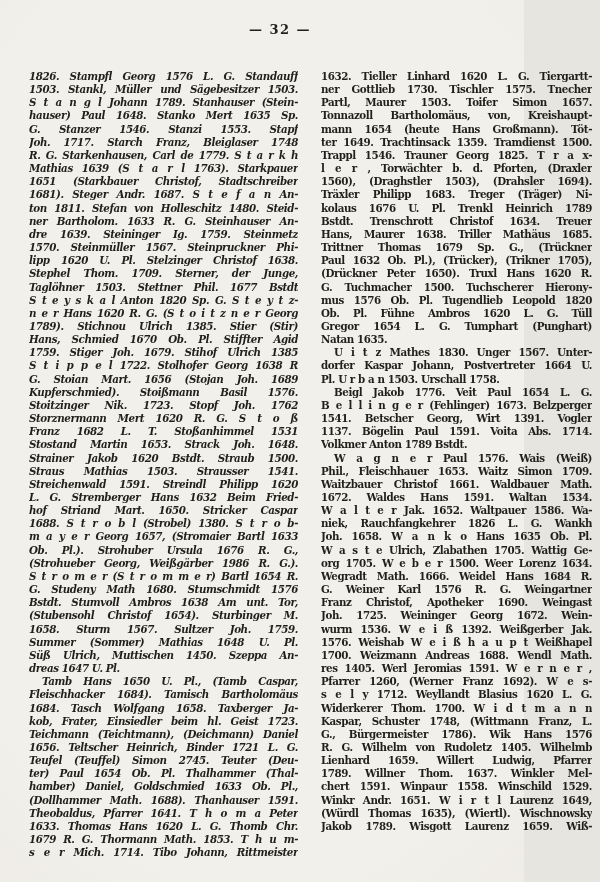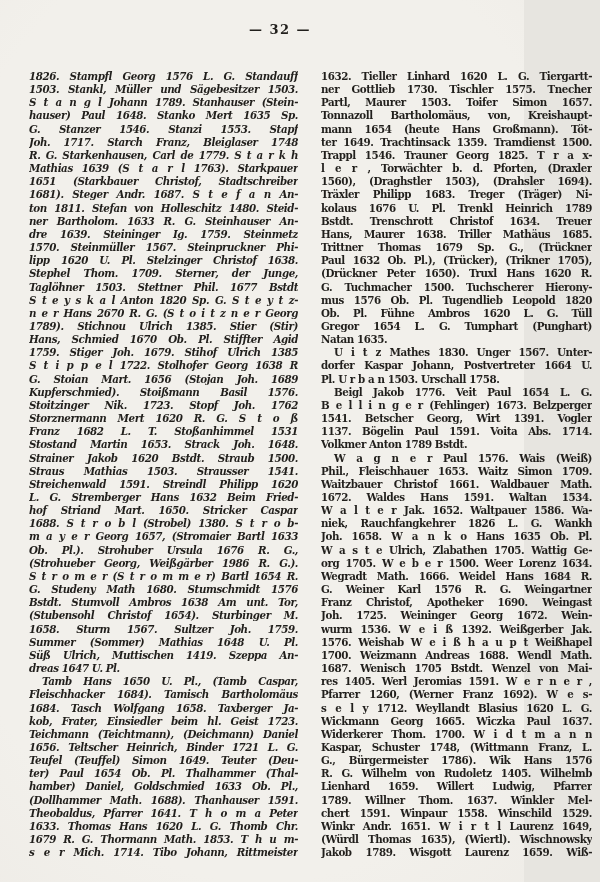--- a/index.html
+++ b/index.html
@@ -50,21 +50,21 @@
       <div class="line">1651 (Starkbauer Christof, Stadtschreiber</div>
       <div class="line">1681). Steger Andr. 1687. S t e f a n An-</div>
       <div class="line">ton 1811. Stefan von Holleschitz 1480. Steid-</div>
       <div class="line">ner Bartholom. 1633 R. G. Steinhauser An-</div>
       <div class="line">dre 1639. Steininger Ig. 1759. Steinmetz</div>
       <div class="line">1570. Steinmüller 1567. Steinpruckner Phi-</div>
       <div class="line">lipp 1620 U. Pl. Stelzinger Christof 1638.</div>
       <div class="line">Stephel Thom. 1709. Sterner, der Junge,</div>
       <div class="line">Taglöhner 1503. Stettner Phil. 1677 Bstdt</div>
       <div class="line">S t e y s k a l Anton 1820 Sp. G. S t e y t z-</div>
-      <div class="line">n e r Hans 2670 R. G. (S t o i t z n e r Georg</div>
+      <div class="line">n e r Hans 1620 R. G. (S t o i t z n e r Georg</div>
       <div class="line">1789). Stichnou Ulrich 1385. Stier (Stir)</div>
       <div class="line">Hans, Schmied 1670 Ob. Pl. Stiffter Agid</div>
       <div class="line">1759. Stiger Joh. 1679. Stihof Ulrich 1385</div>
       <div class="line">S t i p p e l 1722. Stolhofer Georg 1638 R</div>
       <div class="line">G. Stoian Mart. 1656 (Stojan Joh. 1689</div>
       <div class="line">Kupferschmied). Stoißmann Basil 1576.</div>
       <div class="line">Stoitzinger Nik. 1723. Stopf Joh. 1762</div>
       <div class="line">Storznermann Mert 1620 R. G. S t o ß</div>
       <div class="line">Franz 1682 L. T. Stoßanhimmel 1531</div>
       <div class="line">Stostand Martin 1653. Strack Joh. 1648.</div>
@@ -76,29 +76,29 @@
       <div class="line">1688. S t r o b l (Strobel) 1380. S t r o b-</div>
       <div class="line">m a y e r Georg 1657, (Stromaier Bartl 1633</div>
       <div class="line">Ob. Pl.). Strohuber Ursula 1676 R. G.,</div>
       <div class="line">(Strohueber Georg, Weißgärber 1986 R. G.).</div>
       <div class="line">S t r o m e r (S t r o m m e r) Bartl 1654 R.</div>
       <div class="line">G. Studeny Math 1680. Stumschmidt 1576</div>
       <div class="line">Bstdt. Stumvoll Ambros 1638 Am unt. Tor,</div>
       <div class="line">(Stubensohl Christof 1654). Sturbinger M.</div>
       <div class="line">1658. Sturm 1567. Sultzer Joh. 1759.</div>
       <div class="line">Summer (Sommer) Mathias 1648 U. Pl.</div>
-      <div class="line">Süß Ulrich, Muttischen 1419. Szeppa An-</div>
+      <div class="line">Süß Ulrich, Muttischen 1450. Szeppa An-</div>
       <div class="line endline">dreas 1647 U. Pl.</div>
       <div class="line indent">Tamb Hans 1650 U. Pl., (Tamb Caspar,</div>
       <div class="line">Fleischhacker 1684). Tamisch Bartholomäus</div>
       <div class="line">1684. Tasch Wolfgang 1658. Taxberger Ja-</div>
       <div class="line">kob, Frater, Einsiedler beim hl. Geist 1723.</div>
       <div class="line">Teichmann (Teichtmann), (Deichmann) Daniel</div>
       <div class="line">1656. Teltscher Heinrich, Binder 1721 L. G.</div>
-      <div class="line">Teufel (Teuffel) Simon 1649. Teuter (Deu-</div>
+      <div class="line">Teufel (Teuffel) Simon 2745. Teuter (Deu-</div>
       <div class="line">ter) Paul 1654 Ob. Pl. Thalhammer (Thal-</div>
       <div class="line">hamber) Daniel, Goldschmied 1633 Ob. Pl.,</div>
       <div class="line">(Dollhammer Math. 1688). Thanhauser 1591.</div>
       <div class="line">Theobaldus, Pfarrer 1641. T h o m a Peter</div>
       <div class="line">1633. Thomas Hans 1620 L. G. Thomb Chr.</div>
       <div class="line">1679 R. G. Thormann Math. 1853. T h u m-</div>
       <div class="line">s e r Mich. 1714. Tibo Johann, Rittmeister</div>
     </div>
   <div class="column column-right">
       <div class="line">1632. Tieller Linhard 1620 L. G. Tiergartt-</div>
@@ -139,25 +139,23 @@
       <div class="line">Joh. 1658. W a n k o Hans 1635 Ob. Pl.</div>
       <div class="line">W a s t e Ulrich, Zlabathen 1705. Wattig Ge-</div>
       <div class="line">org 1705. W e b e r 1500. Weer Lorenz 1634.</div>
       <div class="line">Wegradt Math. 1666. Weidel Hans 1684 R.</div>
       <div class="line">G. Weiner Karl 1576 R. G. Weingartner</div>
       <div class="line">Franz Christof, Apotheker 1690. Weingast</div>
       <div class="line">Joh. 1725. Weininger Georg 1672. Wein-</div>
       <div class="line">wurm 1536. W e i ß 1392. Weißgerber Jak.</div>
       <div class="line">1576. Weishab W e i ß h a u p t Weißhapel</div>
       <div class="line">1700. Weizmann Andreas 1688. Wendl Math.</div>
-      <div class="line">1687. Wenisch 1705 Bstdt. Wenzel von Mai-</div>
       <div class="line">res 1405. Werl Jeromias 1591. W e r n e r ,</div>
       <div class="line">Pfarrer 1260, (Werner Franz 1692). W e s-</div>
       <div class="line">s e l y 1712. Weyllandt Blasius 1620 L. G.</div>
-      <div class="line">Wickmann Georg 1665. Wiczka Paul 1637.</div>
       <div class="line">Widerkerer Thom. 1700. W i d t m a n n</div>
       <div class="line">Kaspar, Schuster 1748, (Wittmann Franz, L.</div>
       <div class="line">G., Bürgermeister 1786). Wik Hans 1576</div>
       <div class="line">R. G. Wilhelm von Rudoletz 1405. Wilhelmb</div>
       <div class="line">Lienhard 1659. Willert Ludwig, Pfarrer</div>
       <div class="line">1789. Willner Thom. 1637. Winkler Mel-</div>
       <div class="line">chert 1591. Winpaur 1558. Winschild 1529.</div>
       <div class="line">Winkr Andr. 1651. W i r t l Laurenz 1649,</div>
       <div class="line">(Würdl Thomas 1635), (Wiertl). Wischnowsky</div>
       <div class="line">Jakob 1789. Wisgott Laurenz 1659. Wiß-</div>

